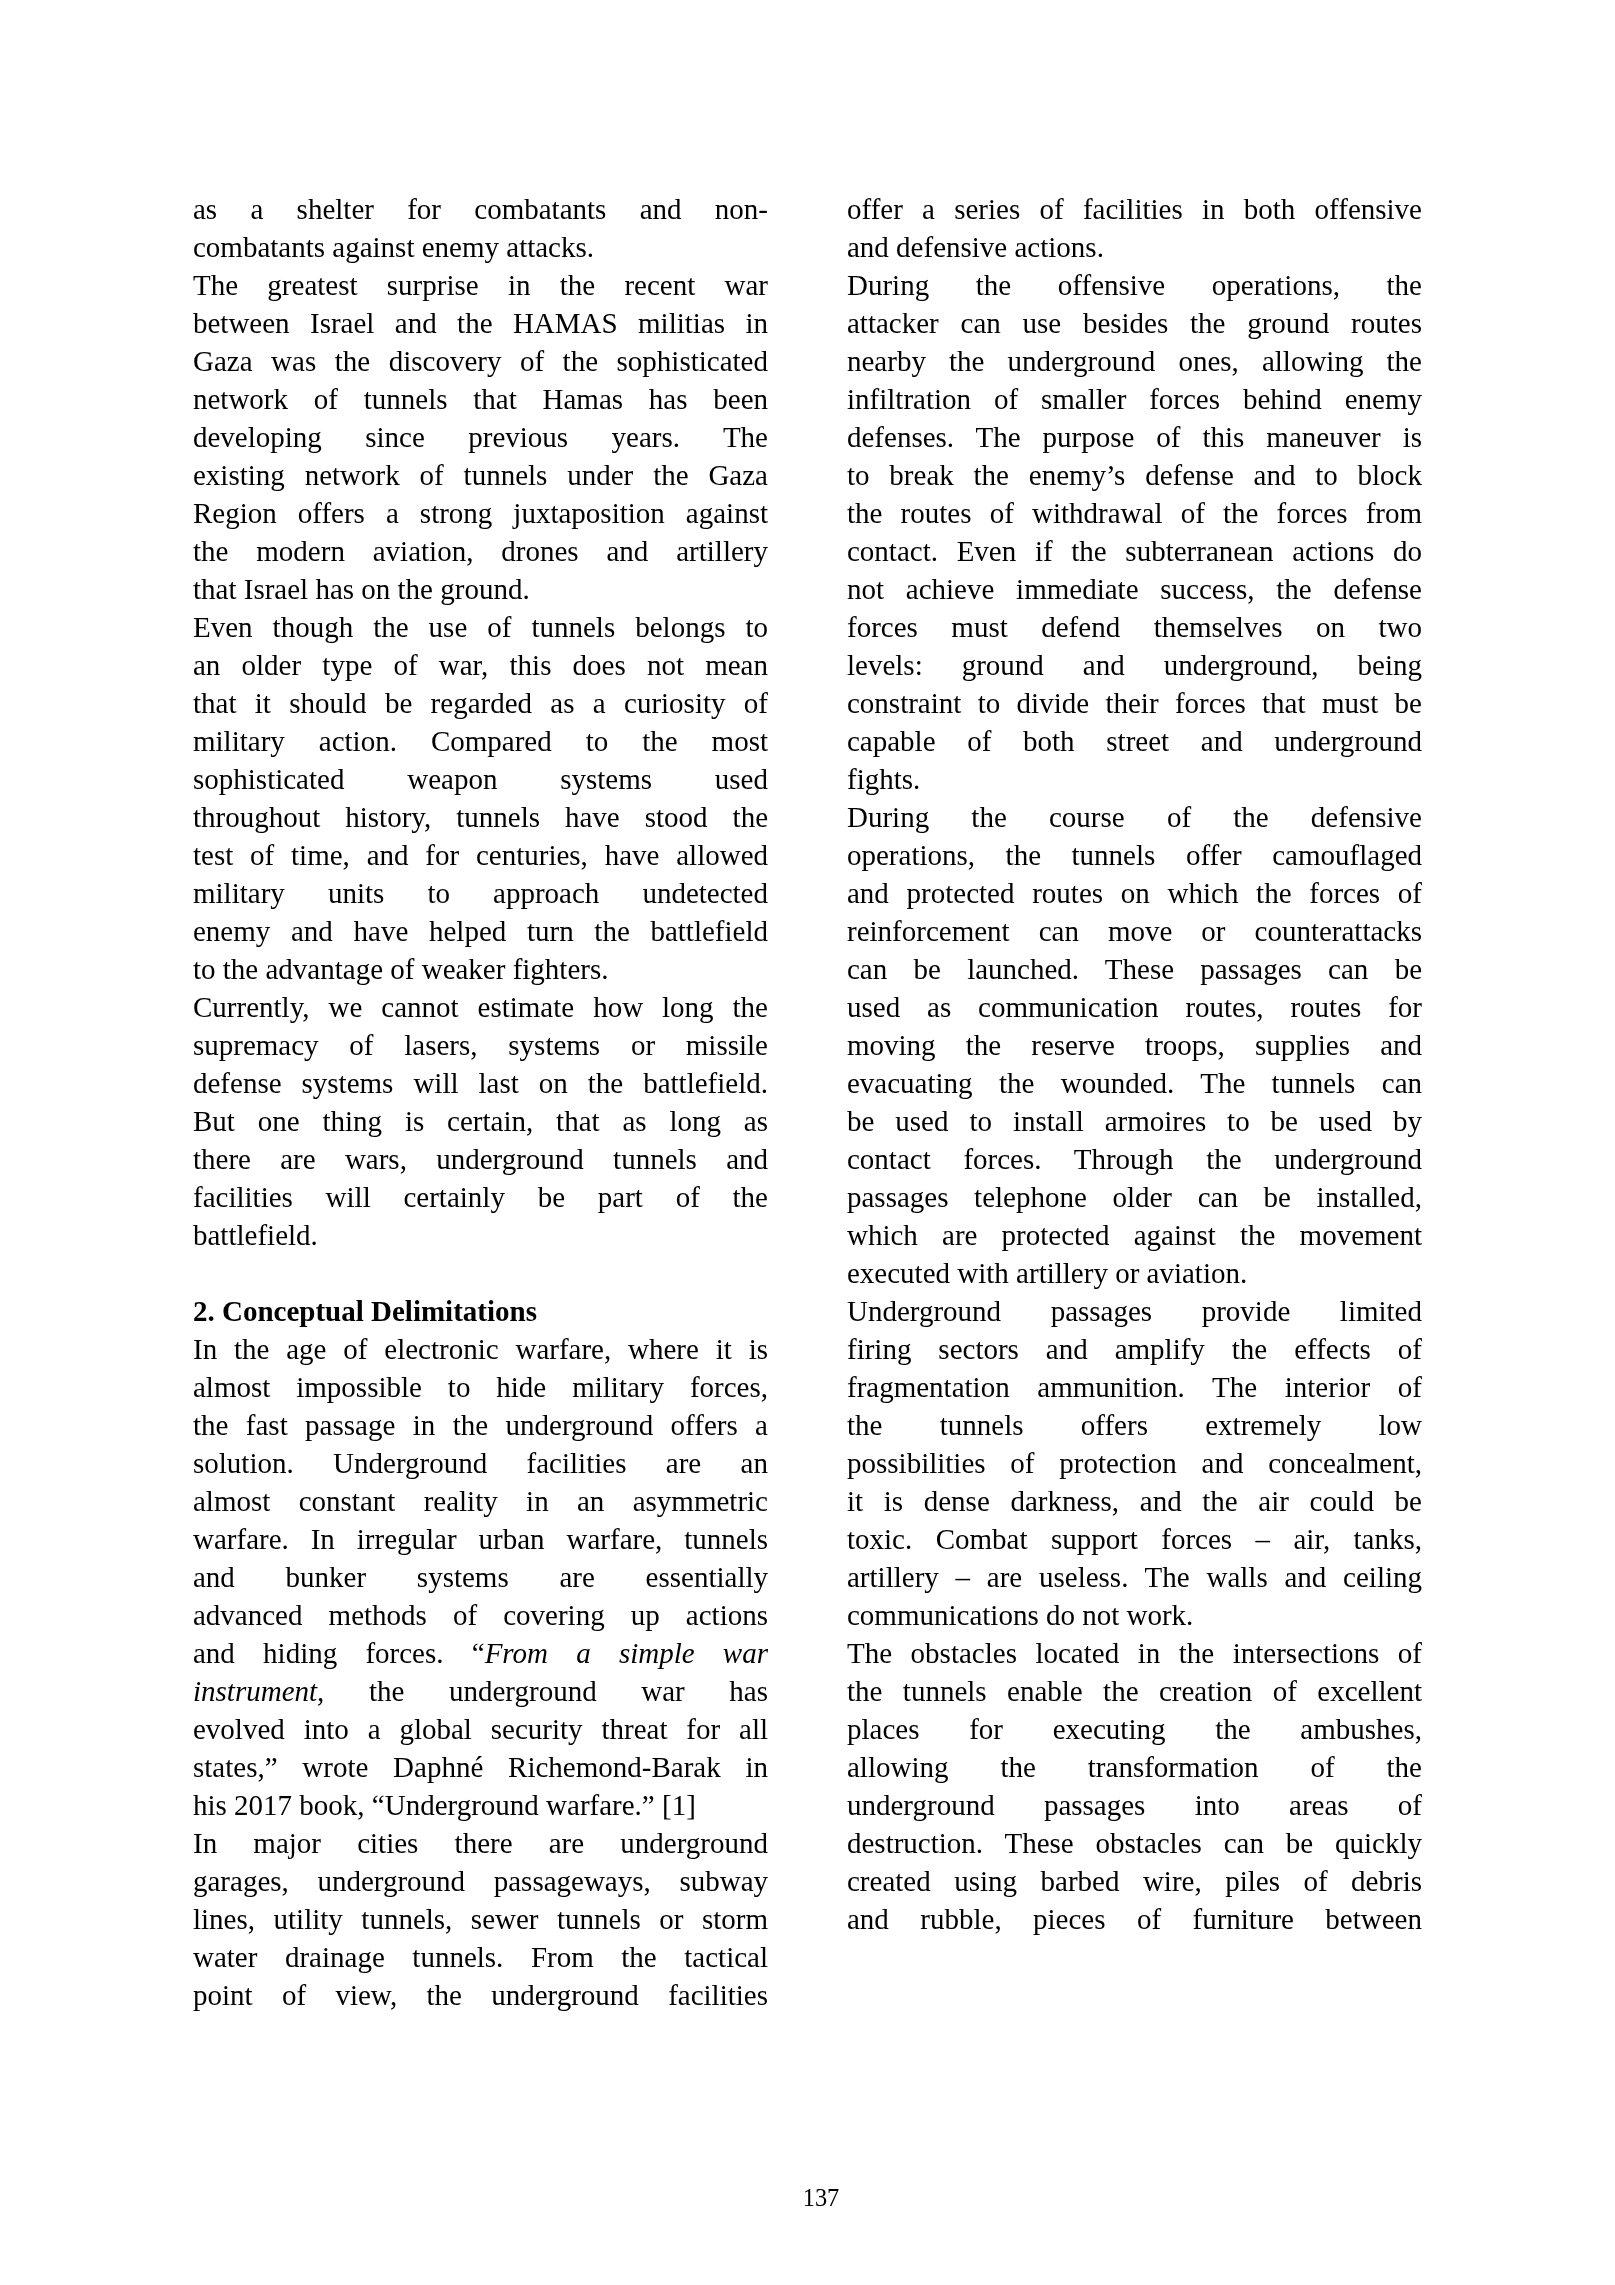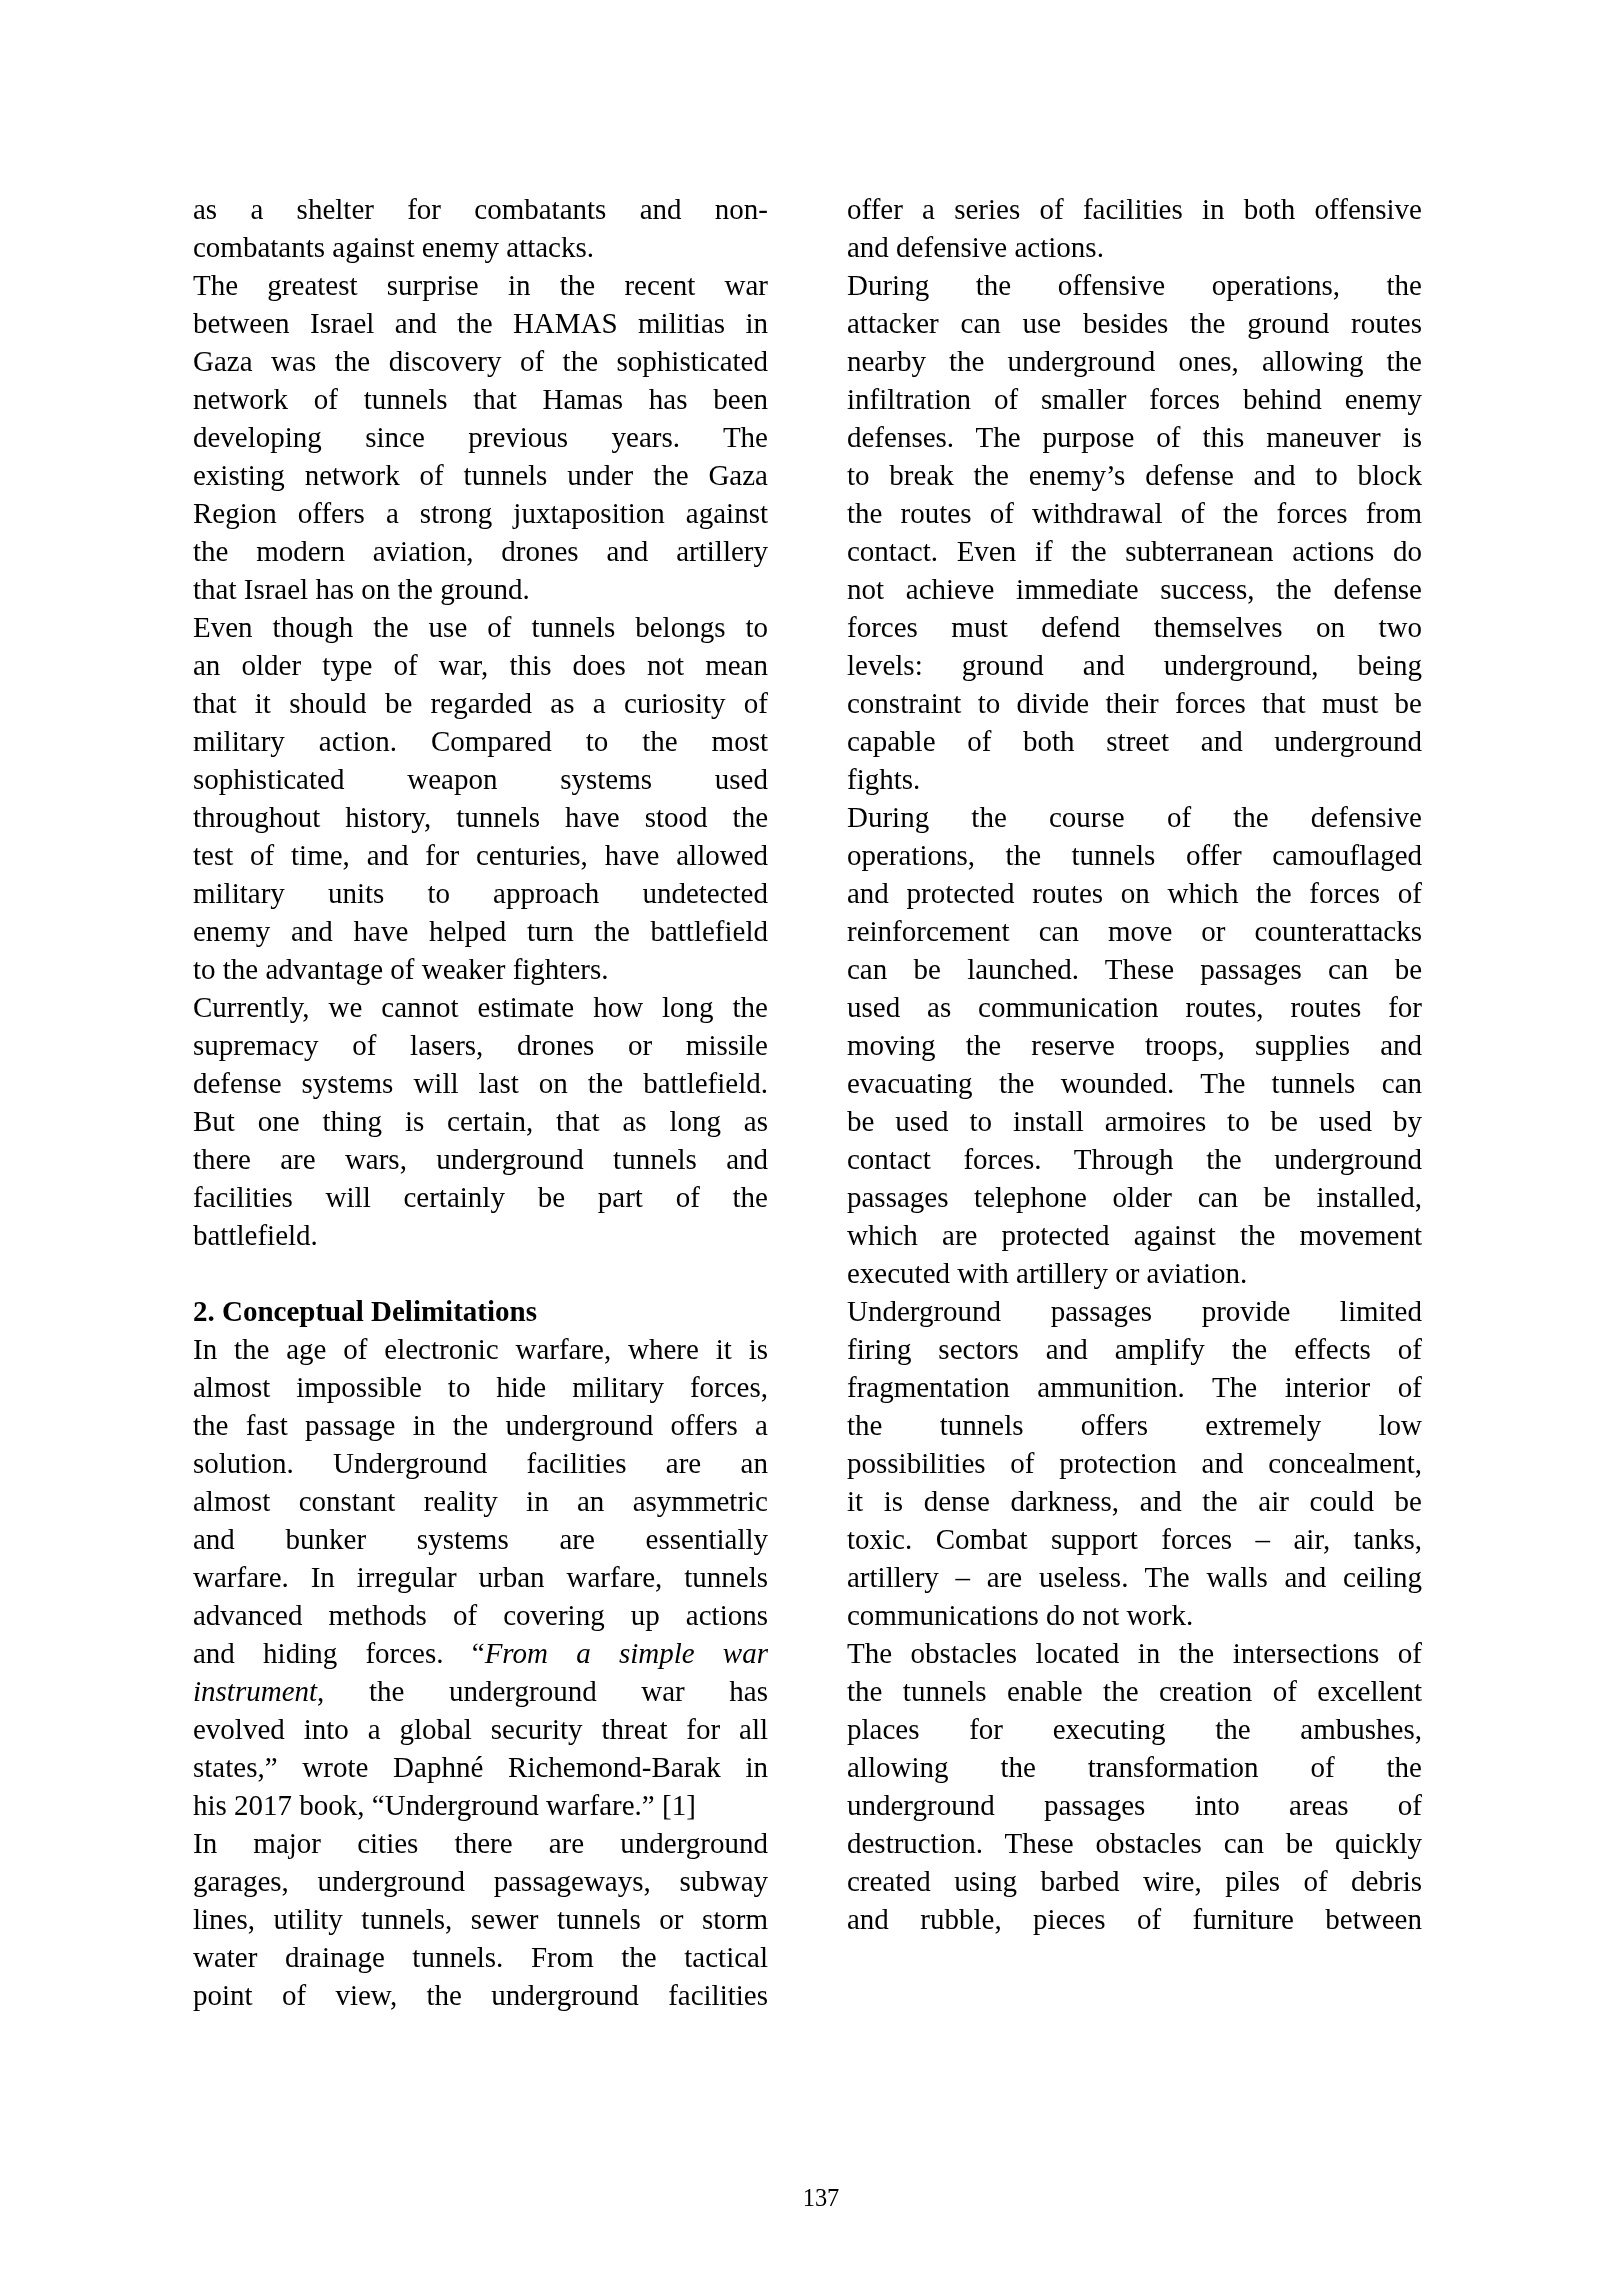--- a/index.html
+++ b/index.html
@@ -36,35 +36,35 @@
     <div class="ln" style="white-space: normal;">an older type of war, this does not mean</div>
     <div class="ln" style="white-space: normal;">that it should be regarded as a curiosity of</div>
     <div class="ln" style="white-space: normal;">military action. Compared to the most</div>
     <div class="ln" style="white-space: normal;">sophisticated weapon systems used</div>
     <div class="ln" style="white-space: normal;">throughout history, tunnels have stood the</div>
     <div class="ln" style="white-space: normal;">test of time, and for centuries, have allowed</div>
     <div class="ln" style="white-space: normal;">military units to approach undetected</div>
     <div class="ln" style="white-space: normal;">enemy and have helped turn the battlefield</div>
     <div class="ln last">to the advantage of weaker fighters.</div>
     <div class="ln" style="white-space: normal;">Currently, we cannot estimate how long the</div>
-    <div class="ln" style="white-space: normal;">supremacy of lasers, drones or missile</div>
+    <div class="ln" style="white-space: normal;">supremacy of lasers, systems or missile</div>
     <div class="ln" style="white-space: normal;">defense systems will last on the battlefield.</div>
     <div class="ln" style="white-space: normal;">But one thing is certain, that as long as</div>
     <div class="ln" style="white-space: normal;">there are wars, underground tunnels and</div>
     <div class="ln" style="white-space: normal;">facilities will certainly be part of the</div>
     <div class="ln last">battlefield.</div>
     <div class="ln blank"></div>
     <div class="ln heading">2. Conceptual Delimitations</div>
     <div class="ln" style="white-space: normal;">In the age of electronic warfare, where it is</div>
     <div class="ln" style="white-space: normal;">almost impossible to hide military forces,</div>
     <div class="ln" style="white-space: normal;">the fast passage in the underground offers a</div>
     <div class="ln" style="white-space: normal;">solution. Underground facilities are an</div>
     <div class="ln" style="white-space: normal;">almost constant reality in an asymmetric</div>
+    <div class="ln" style="white-space: normal;">warfare. In irregular urban warfare, tunnels</div>
     <div class="ln" style="white-space: normal;">and bunker systems are essentially</div>
-    <div class="ln" style="white-space: normal;">warfare. In irregular urban warfare, tunnels</div>
     <div class="ln" style="white-space: normal;">advanced methods of covering up actions</div>
     <div class="ln" style="white-space: normal;"><span>and hiding forces. “</span><em>From a simple war</em></div>
     <div class="ln" style="white-space: normal;"><em>instrument</em><span>, the underground war has</span></div>
     <div class="ln" style="white-space: normal;">evolved into a global security threat for all</div>
     <div class="ln" style="white-space: normal;">states,” wrote Daphné Richemond-Barak in</div>
     <div class="ln last">his 2017 book, “Underground warfare.” [1]</div>
     <div class="ln" style="white-space: normal;">In major cities there are underground</div>
     <div class="ln" style="white-space: normal;">garages, underground passageways, subway</div>
     <div class="ln" style="white-space: normal;">lines, utility tunnels, sewer tunnels or storm</div>
     <div class="ln" style="white-space: normal;">water drainage tunnels. From the tactical</div>

